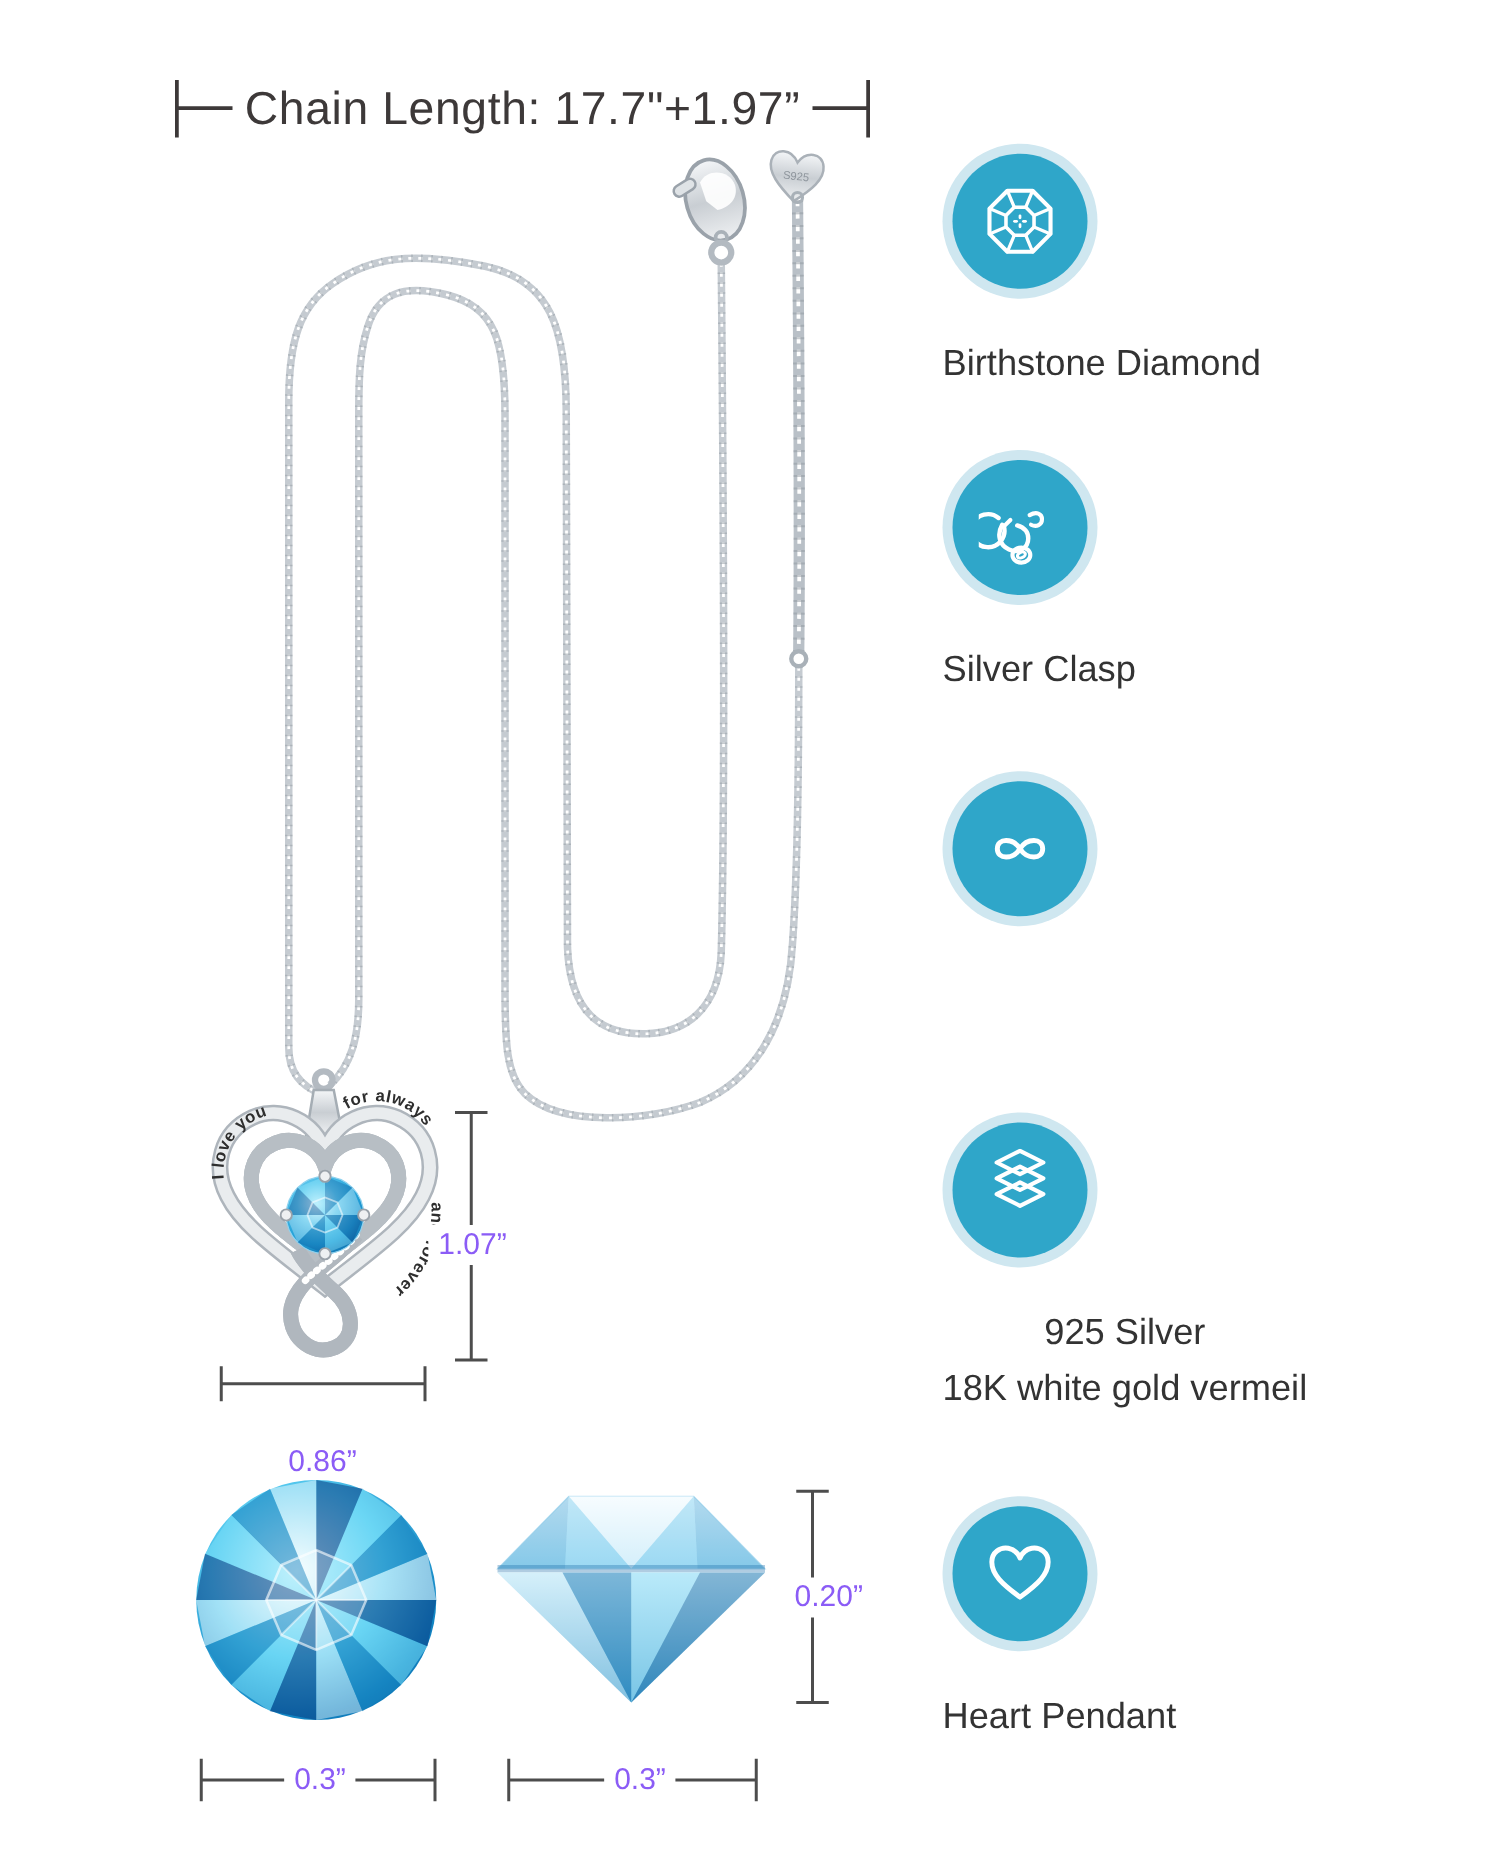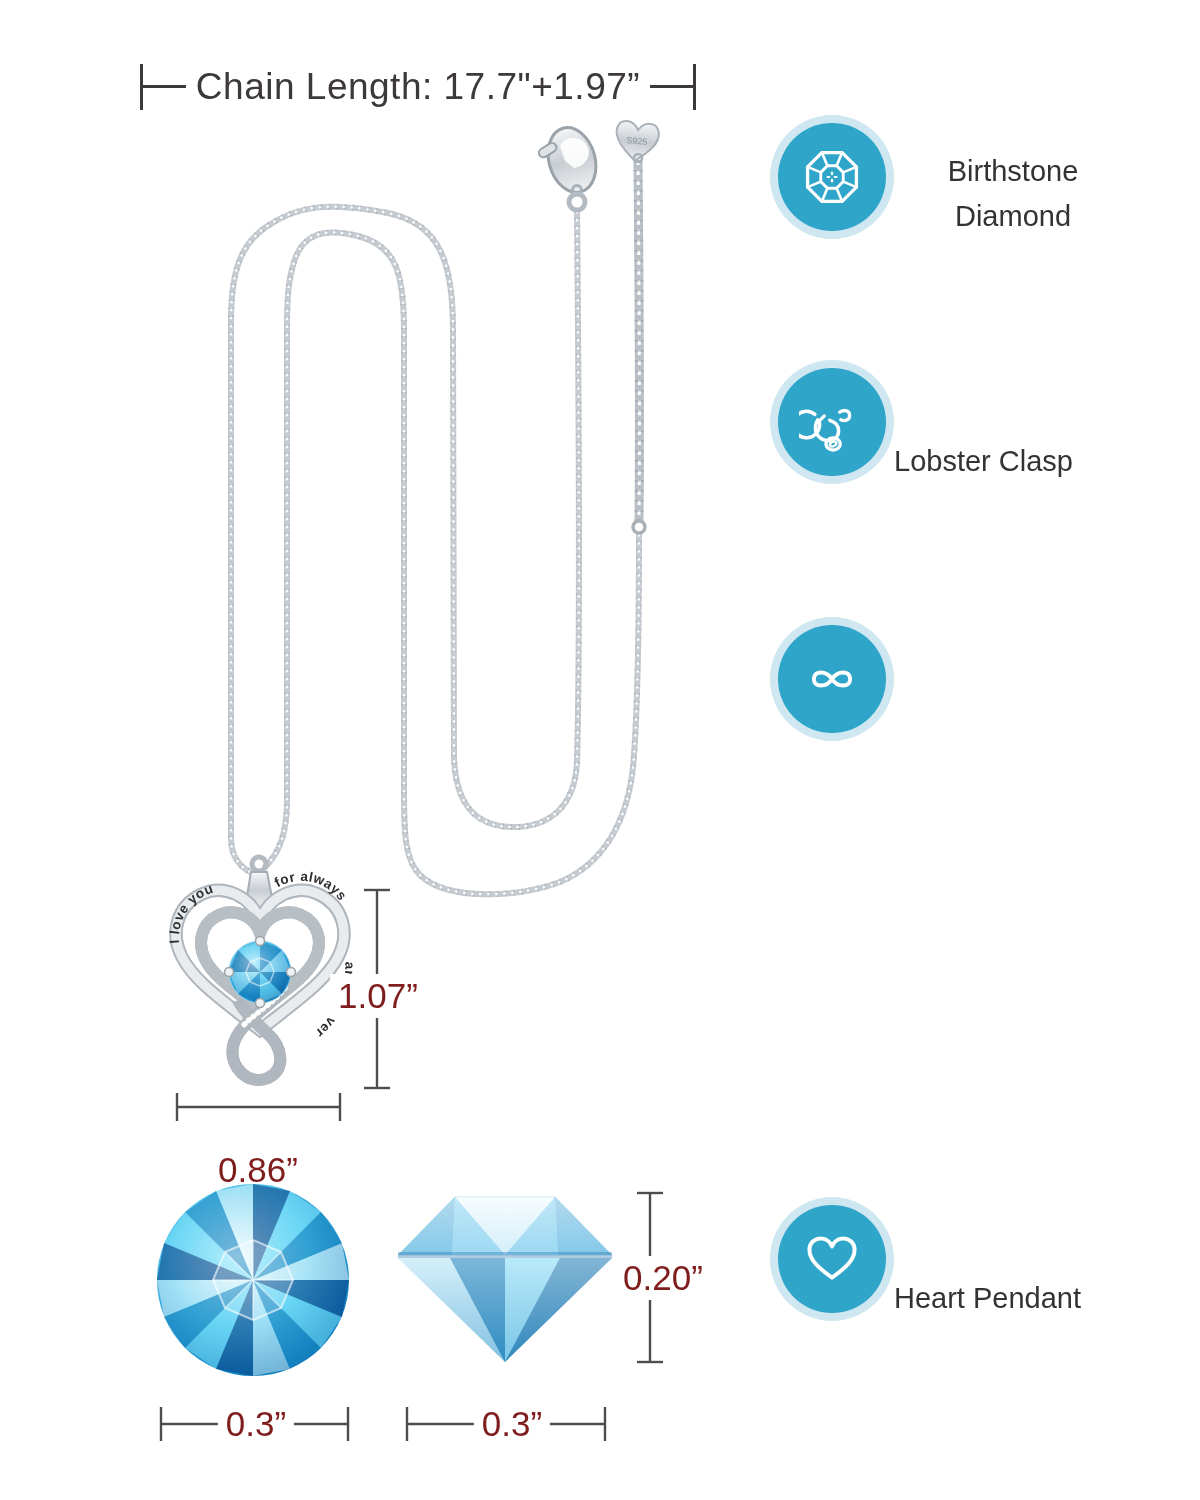--- a/index.html
+++ b/index.html
@@ -11,26 +11,26 @@
   .dim-header{position:absolute;left:142px;top:64px;width:552px;display:flex;
               align-items:center;justify-content:center;}
   .dim-header .title{font-size:37px;color:#3d3939;white-space:nowrap;margin:0 10px;letter-spacing:.5px;}
   .cap{position:relative;width:46px;height:46px;flex:none;}
   .cap::before{content:"";position:absolute;top:0;bottom:0;width:3px;background:#3d3939;}
   .cap::after{content:"";position:absolute;top:21px;height:3px;left:0;right:0;background:#3d3939;}
   .cap.left::before{left:0;}
   .cap.right::before{right:0;}
 
   
-  .dim-label{position:absolute;transform:translate(-50%,-50%);font-size:35px;color:#7f1d1d;
+  .dim-label{position:absolute;transform:translate(-50%,-50%);font-size:24px;color:#8b5cf6;
              background:#fff;padding:2px 8px;white-space:nowrap;}
   .dim-label.nobg{background:transparent;}
 
   
-  .feature{position:absolute;left:770px;width:362px;display:flex;flex-direction:row;align-items:flex-end;}
+  .feature{position:absolute;left:754px;width:362px;display:flex;flex-direction:column;align-items:flex-start;}
   .halo{width:124px;height:124px;border-radius:50%;background:var(--halo,#cfe7f0);
         display:flex;align-items:center;justify-content:center;flex:none;}
   .badge{width:108px;height:108px;border-radius:50%;background:var(--accent,#2fa6c9);
          display:flex;align-items:center;justify-content:center;}
   .ficon{width:66px;height:66px;display:block;}
   .ficon *{stroke:#fff;fill:none;stroke-linecap:round;stroke-linejoin:round;}
   .flabel{margin-top:30px;text-align:center;font-size:29px;line-height:45px;color:#333;}
   .flabel div:empty{display:none;}
 </style>
 </head>
@@ -267,35 +267,50 @@
         <path d="M 18.3,29.2 A 12,12 0 1 1 14.4,23.1" stroke-width="3.2"></path>
         <path d="M 18.3,29.2 L 23,24.5" stroke-width="3"></path>
         <path d="M 17,28 C 13,35 15,43 22,46 C 29,49 36,45 36,38 C 36,33 33,30 28,28.5" stroke-width="3.2"></path>
         <path d="M 37,21 C 42,18 46,20 46,24 C 46,28 42,30 38,28" stroke-width="3"></path>
         <ellipse cx="31" cy="50" rx="6.5" ry="5.5" stroke-width="3"></ellipse>
         <ellipse cx="31" cy="50" rx="3" ry="2" transform="rotate(-25 31 50)" stroke-width="2.2"></ellipse>
       </svg>
     </div>
       </div>
     <div class="flabel">
-      <div>Lobster Clasp</div>
+      <div>Silver Clasp</div>
 
     </div>
   </div>
 
   <div class="feature" style="top:617px;">
     <div class="halo">
         <div class="badge">
       <svg class="ficon" viewBox="0 0 60 60">
         <path d="M 30,30 C 25,22 13.5,22 13.5,30 C 13.5,38 25,38 30,30 C 35,22 46.5,22 46.5,30 C 46.5,38 35,38 30,30 Z" stroke-width="3.6"></path>
       </svg>
     </div>
       </div>
   </div>
 
+  <div class="feature" style="top:890px;">
+    <div class="halo">
+        <div class="badge">
+      <svg class="ficon" viewBox="0 0 60 60">
+        <polygon points="30,1.5 47,10 30,18.5 13,10" stroke-width="3"></polygon>
+        <polygon points="30,13 47,21.5 30,30 13,21.5" stroke-width="3"></polygon>
+        <polygon points="30,24.5 47,33 30,41.5 13,33" stroke-width="3"></polygon>
+      </svg>
+    </div>
+      </div>
+    <div class="flabel">
+      <div>925 Silver</div>
+      <div>18K white gold vermeil</div>
+    </div>
+  </div>
 
   <div class="feature" style="top:1197px;">
     <div class="halo">
         <div class="badge">
       <svg class="ficon" viewBox="0 0 60 60">
         <path d="M 30,47 C 17,37.5 9.5,30.5 9.5,21.5 C 9.5,14.5 15.5,10.5 21.5,11.5 C 25.5,12.2 28.5,15 30,18.5 C 31.5,15 34.5,12.2 38.5,11.5 C 44.5,10.5 50.5,14.5 50.5,21.5 C 50.5,30.5 43,37.5 30,47 Z" stroke-width="3.6"></path>
       </svg>
     </div>
       </div>
     <div class="flabel">

